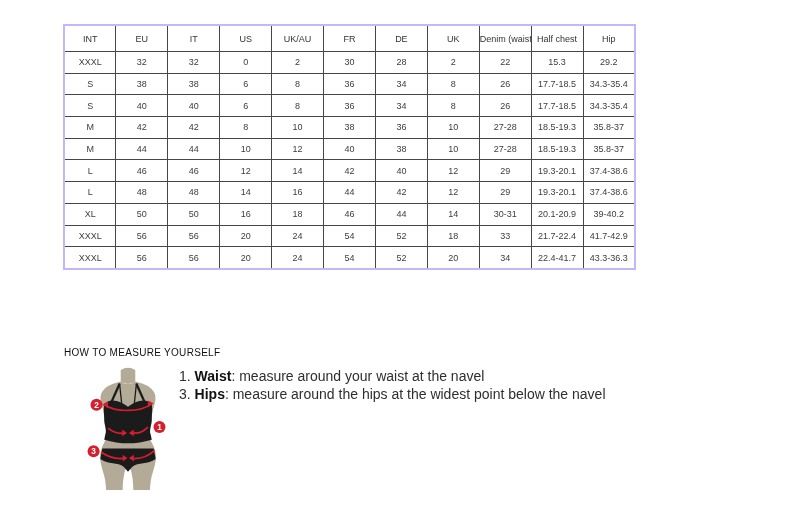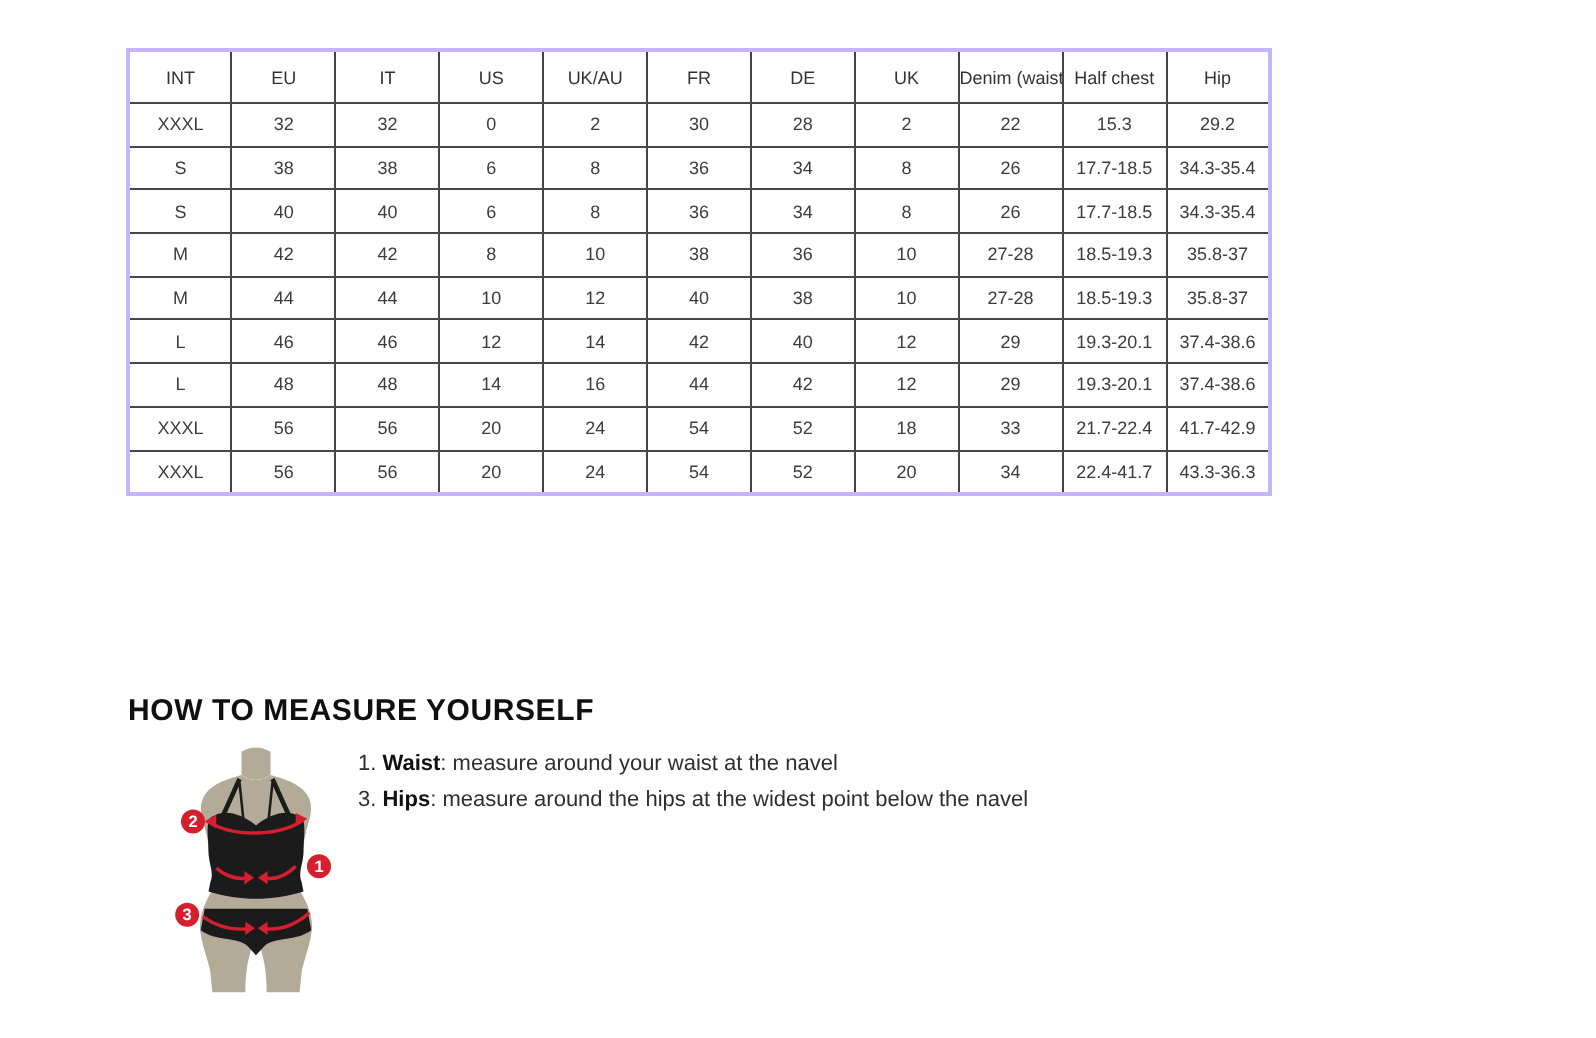--- a/index.html
+++ b/index.html
@@ -45,40 +45,40 @@
   }
   
   .measure-section {
     position: absolute;
     left: 64px;
     top: 347px;
     width: 690px;
   }
   .measure-title {
     margin: 0;
-    font-size: 15px;
-    font-weight: 700;
+    font-size: 10px;
+    font-weight: 400;
     letter-spacing: 0.3px;
     color: #101010;
   }
   .measure-body {
     display: flex;
     align-items: flex-start;
     margin-top: 9px;
   }
   .figure-wrap {
     margin-left: 13px;
     width: 102px;
     flex: 0 0 auto;
   }
   .instructions {
     list-style: none;
     margin: 4px 0 0 0;
     padding: 0;
-    font-size: 11px;
+    font-size: 14px;
     color: #2e2e2e;
   }
   .instructions li {
     margin-bottom: 7.5px;
     line-height: 10.5px;
   }
   .instructions .num {
     color: #2e2e2e;
   }
   .instructions b {
@@ -188,20 +188,33 @@
         <td>48</td>
         <td>48</td>
         <td>14</td>
         <td>16</td>
         <td>44</td>
         <td>42</td>
         <td>12</td>
         <td>29</td>
         <td>19.3-20.1</td>
         <td>37.4-38.6</td>
+      </tr>
+      <tr>
+        <td>XL</td>
+        <td>50</td>
+        <td>50</td>
+        <td>16</td>
+        <td>18</td>
+        <td>46</td>
+        <td>44</td>
+        <td>14</td>
+        <td>30-31</td>
+        <td>20.1-20.9</td>
+        <td>39-40.2</td>
       </tr>
       <tr>
         <td>XXXL</td>
         <td>56</td>
         <td>56</td>
         <td>20</td>
         <td>24</td>
         <td>54</td>
         <td>52</td>
         <td>18</td>

